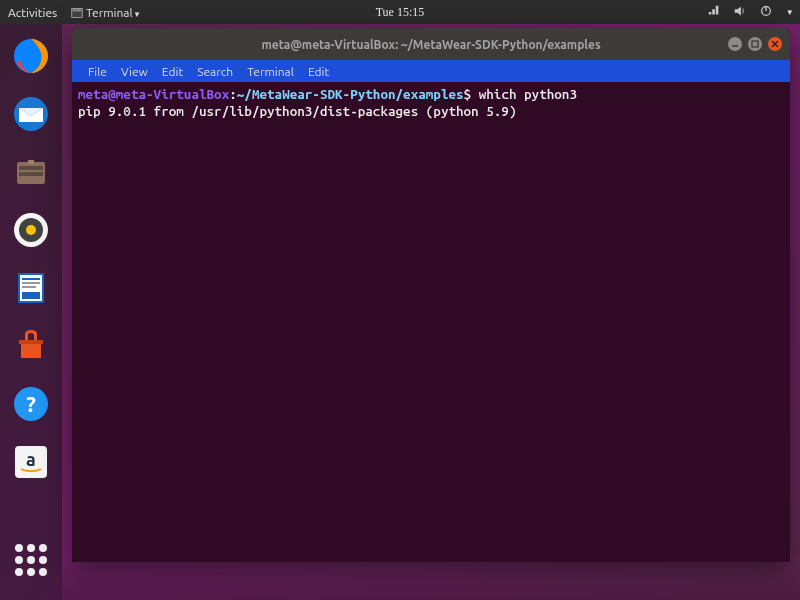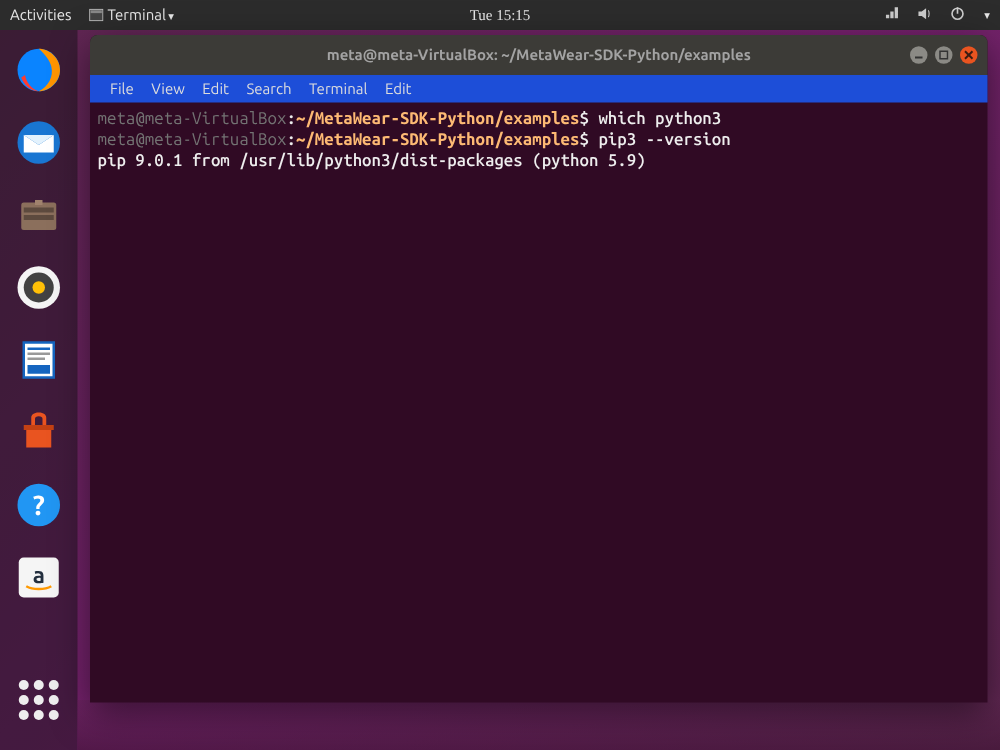--- a/index.html
+++ b/index.html
@@ -88,22 +88,22 @@
 }
 .terminal {
   font-family: "Ubuntu Mono", "DejaVu Sans Mono", monospace;
   font-size: 13.5px;
   color: #eee;
   padding: 4px 6px;
   min-height: 480px;
   font-weight: 500;
   line-height: 17px;
 }
-.terminal .u { color: #737373; font-weight: normal; text-align: center; }
-.terminal .p { color: #fdba74; font-weight: bold; }
+.terminal .u { color: #8b5cf6; font-weight: bold; text-align: center; }
+.terminal .p { color: #7dd3fc; font-weight: bold; }
 .terminal .w { color: #eee; }
 .cursor { display: inline-block; width: 8px; height: 14px; background: #eee; vertical-align: text-bottom; }
 .menubar span, .topbar .left span { cursor: pointer; }
 .desktop-bottom {
   position: absolute;
   bottom: 0; left: 62px; right: 0;
   height: 40px;
   background: linear-gradient(180deg, rgba(94,39,80,0.3), rgba(60,20,50,0.6));
 }
 </style>
@@ -243,16 +243,15 @@
   <div class="menubar">
     <span>File</span>
     <span>View</span>
     <span>Edit</span>
     <span>Search</span>
     <span>Terminal</span>
     <span>Edit</span>
   </div>
   <div class="terminal" id="term">
       <div><span class="u">meta@meta-VirtualBox</span><span class="w">:</span><span class="p">~/MetaWear-SDK-Python/examples</span><span class="w">$</span> <span class="w">which python3</span></div>
-      <div><span class="u">meta@meta-VirtualBox</span><span class="w">:</span><span class="p">~/MetaWear-SDK-Python/examples</span><span class="w">$</span> <span class="w">pip3 --version</span></div>
       <div><span class="w">pip 9.0.1 from /usr/lib/python3/dist-packages (python 5.9)</span></div>
     </div>
 </div>
 
 </body></html>

